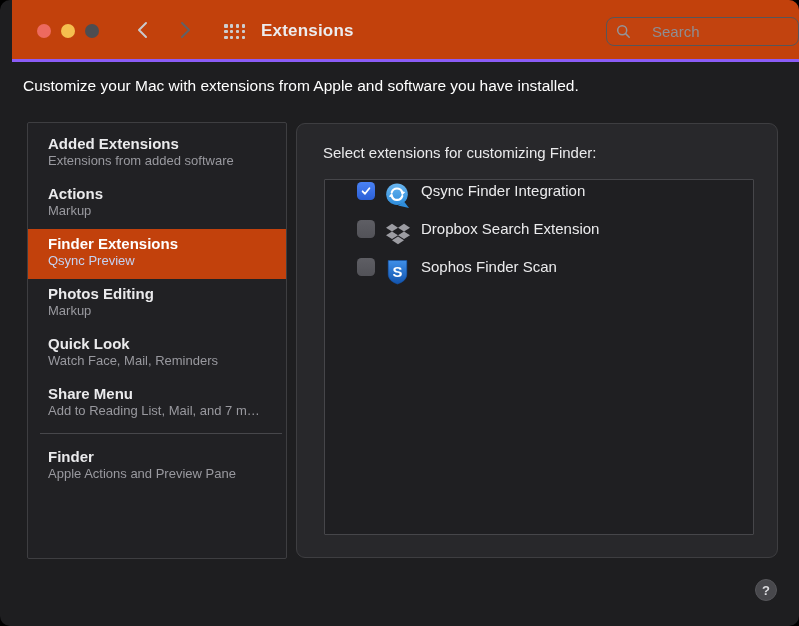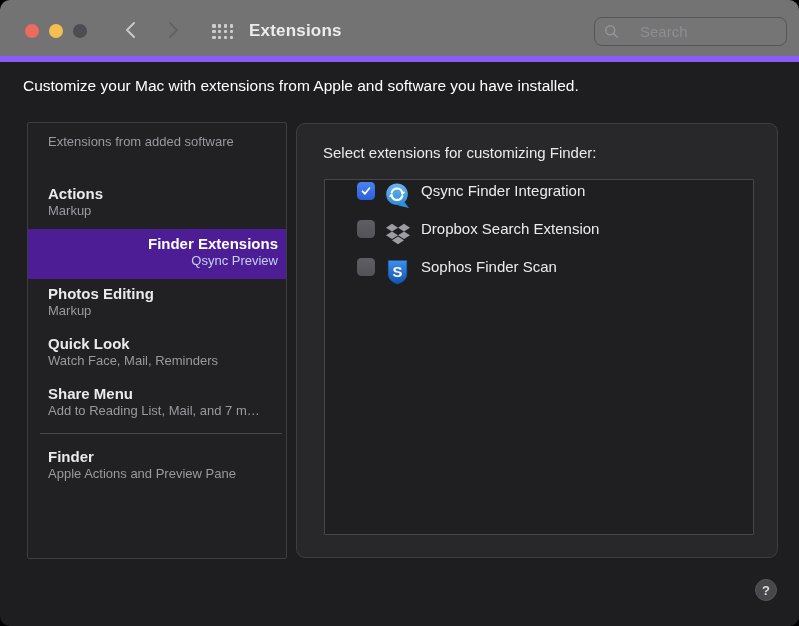--- a/index.html
+++ b/index.html
@@ -4,21 +4,21 @@
 <style>
   html,body{margin:0;padding:0;background:#000;}
   *{box-sizing:border-box;}
   .window{
     position:relative;width:799px;height:626px;background:#1e1e20;
     border-radius:10px;overflow:hidden;
     font-family:"Liberation Sans","DejaVu Sans",sans-serif;
     -webkit-font-smoothing:antialiased;
   }
   
-  .titlebar{position:absolute;left:0;top:0;right:0;height:62px;background:#737373;border-bottom:6px solid #8b5cf6;}
+  .titlebar{position:absolute;left:12px;top:0;right:0;height:62px;background:#c2410c;border-bottom:3px solid #8b5cf6;}
   .tl{position:absolute;top:24px;width:14px;height:14px;border-radius:50%;padding:0;border:none;}
   .tl.red{left:25px;background:#ed6a5f;}
   .tl.yellow{left:49px;background:#f5bf4f;}
   .tl.gray{left:73px;background:#4d4d51;}
   .navbtn{position:absolute;top:19px;width:24px;height:24px;background:transparent;border:none;padding:0;display:flex;align-items:center;justify-content:center;}
   .navbtn.back{left:118px;}
   .navbtn.fwd{left:161px;}
   .gridbtn{position:absolute;left:212px;top:24px;background:transparent;border:none;padding:0;}
   .grid-icon{display:grid;grid-template-columns:repeat(4,3.5px);grid-auto-rows:3.5px;gap:2.4px;}
   .grid-icon i{background:#cdcdd0;border-radius:1px;display:block;}
@@ -26,21 +26,21 @@
   .search{position:absolute;left:594px;top:17px;width:193px;height:29px;border:1px solid #56565a;border-radius:8px;display:flex;align-items:center;padding:0 9px;gap:19px;background:rgba(255,255,255,0.015);}
   .search input{flex:1;min-width:0;background:transparent;border:none;outline:none;color:#dddde0;font-size:15px;font-family:inherit;}
   .search input::placeholder{color:#8e8e94;}
   
   .desc{position:absolute;left:23px;top:77px;font-size:15.5px;color:#ffffff;}
   
   .sidebar{position:absolute;left:27px;top:122px;width:260px;height:437px;background:#212124;border:1px solid #3e3e41;border-radius:2px;padding-top:6px;overflow:hidden;}
   .side-item{height:50px;padding:5px 8px 0 20px;cursor:default;}
   .si-title{font-size:15px;font-weight:600;color:#eaeaec;line-height:19px;white-space:nowrap;overflow:hidden;}
   .si-sub{font-size:13px;color:#99999f;line-height:16px;margin-top:0;white-space:nowrap;overflow:hidden;}
-  .side-item.selected{background:#4c1d95;text-align:right;}
+  .side-item.selected{background:#c2410c;}
   .side-item.selected .si-title{color:#ffffff;}
   .side-item.selected .si-sub{color:#c4d2f2;}
   .side-divider{height:1px;background:#47474b;margin:4px 4px 8px 12px;}
   
   .panel{position:absolute;left:296px;top:123px;width:482px;height:435px;background:#28282b;border:1px solid #3e3e41;border-radius:9px;}
   .panel-heading{position:absolute;left:26px;top:20px;font-size:15px;color:#eaeaec;}
   .ext-list{position:absolute;left:27px;top:55px;width:430px;height:356px;background:#1f1f22;border:1px solid #46464a;border-radius:1px;padding-top:2px;overflow:hidden;}
   .ext-row{height:38px;display:flex;align-items:flex-start;padding-left:32px;}
   .cb{width:18px;height:18px;border-radius:4.5px;margin-right:9px;flex:0 0 auto;background:linear-gradient(#5e5e64,#525258);border:none;padding:0;display:flex;align-items:center;justify-content:center;}
   .cb svg{display:none;}
@@ -103,20 +103,21 @@
           </svg>
       </span>
       <input placeholder="Search" style="">
     </div>
   </div>
 
   <div class="desc">Customize your Mac with extensions from Apple and software you have installed.</div>
 
   <div class="sidebar">
     <div class="side-item">
+      <div class="si-title">Added Extensions</div>
       <div class="si-sub">Extensions from added software</div>
     </div>
     <div class="side-item">
       <div class="si-title">Actions</div>
       <div class="si-sub">Markup</div>
     </div>
     <div class="side-item selected">
       <div class="si-title">Finder Extensions</div>
       <div class="si-sub">Qsync Preview</div>
     </div>

